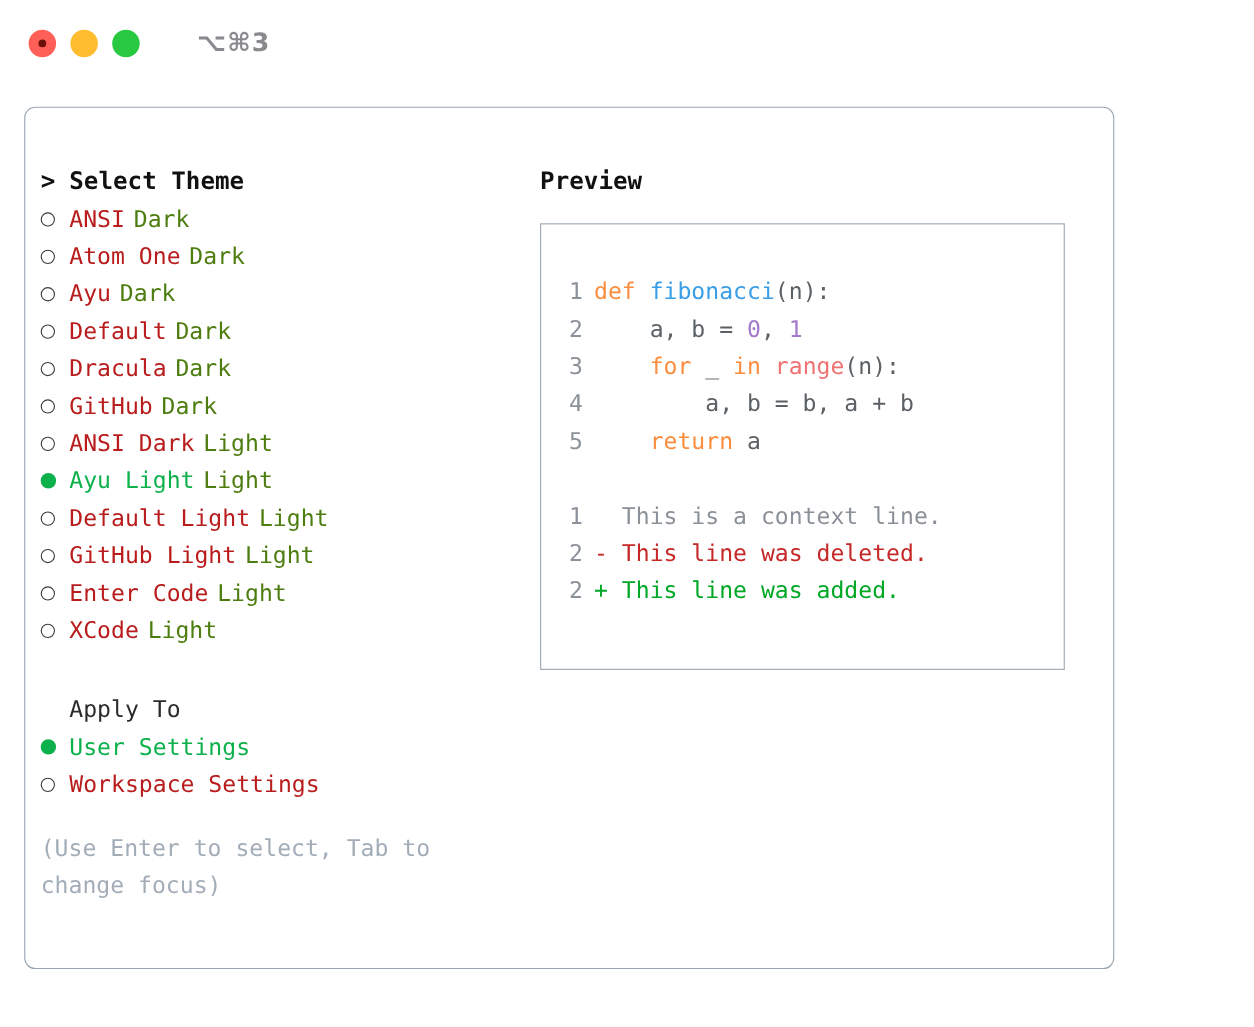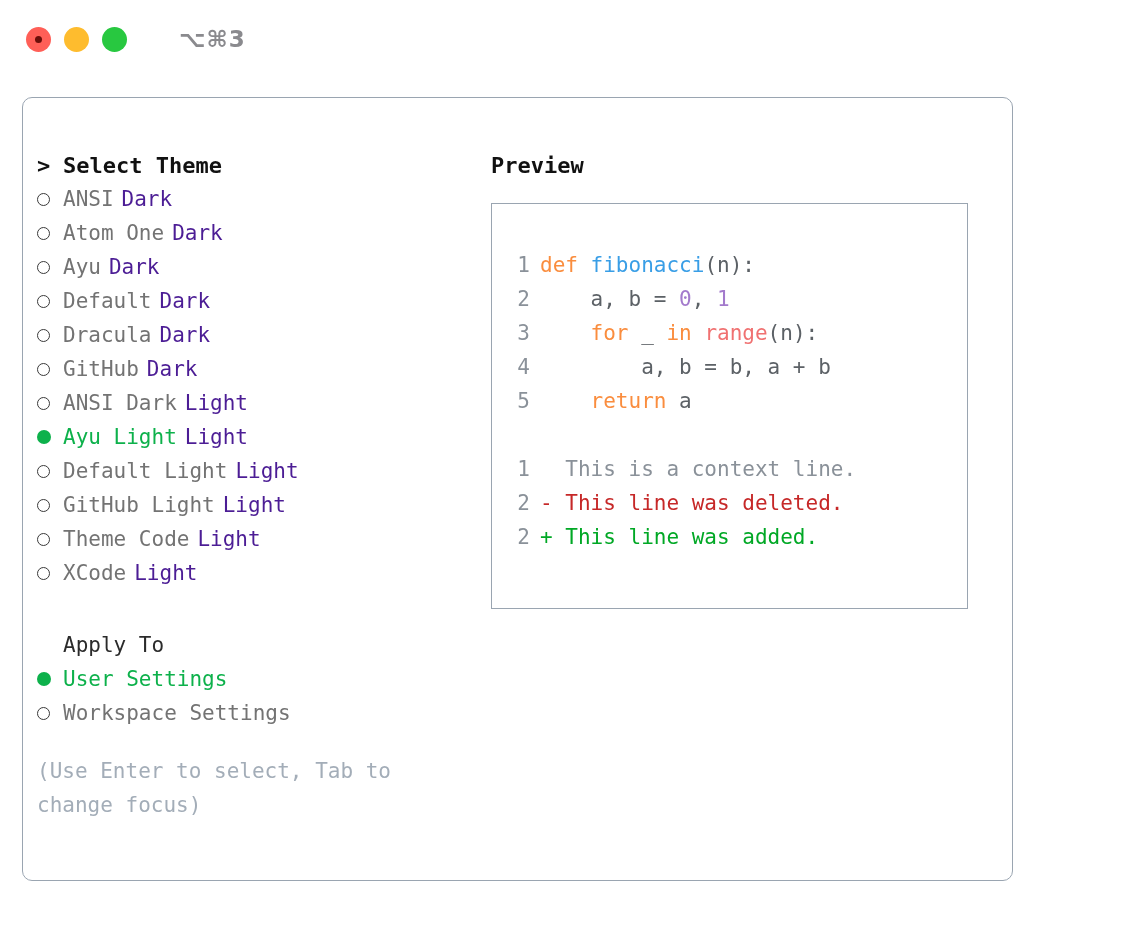--- a/index.html
+++ b/index.html
@@ -130,24 +130,24 @@
     display: block;
   }
   .bullet .glyph-on {
     width: 14px;
     height: 14px;
     border-radius: 50%;
     background: #0db14b;
     display: block;
   }
 
-  .item-label { color: #737373; }
+  .item-label { color: #b91c1c; }
   .item-label.selected { color: #0db14b; }
   .item-tag {
-    color: #4c1d95;
+    color: #4d7c0f;
     margin-left: 8px;
   }
 
   .section-head {
     height: 34px;
     display: flex;
     align-items: center;
     font-size: 21px;
     color: #2b2b2b;
     padding-left: 26px;
@@ -244,21 +244,21 @@
           <div class="row"><span class="bullet"><span class="glyph-off"></span></span><span class="item-label">ANSI</span><span class="item-tag">Dark</span></div>
           <div class="row"><span class="bullet"><span class="glyph-off"></span></span><span class="item-label">Atom One</span><span class="item-tag">Dark</span></div>
           <div class="row"><span class="bullet"><span class="glyph-off"></span></span><span class="item-label">Ayu</span><span class="item-tag">Dark</span></div>
           <div class="row"><span class="bullet"><span class="glyph-off"></span></span><span class="item-label">Default</span><span class="item-tag">Dark</span></div>
           <div class="row"><span class="bullet"><span class="glyph-off"></span></span><span class="item-label">Dracula</span><span class="item-tag">Dark</span></div>
           <div class="row"><span class="bullet"><span class="glyph-off"></span></span><span class="item-label">GitHub</span><span class="item-tag">Dark</span></div>
           <div class="row"><span class="bullet"><span class="glyph-off"></span></span><span class="item-label">ANSI Dark</span><span class="item-tag">Light</span></div>
           <div class="row"><span class="bullet"><span class="glyph-on"></span></span><span class="item-label selected">Ayu Light</span><span class="item-tag">Light</span></div>
           <div class="row"><span class="bullet"><span class="glyph-off"></span></span><span class="item-label">Default Light</span><span class="item-tag">Light</span></div>
           <div class="row"><span class="bullet"><span class="glyph-off"></span></span><span class="item-label">GitHub Light</span><span class="item-tag">Light</span></div>
-          <div class="row"><span class="bullet"><span class="glyph-off"></span></span><span class="item-label">Theme Code</span><span class="item-tag">Light</span></div>
+          <div class="row"><span class="bullet"><span class="glyph-off"></span></span><span class="item-label">Enter Code</span><span class="item-tag">Light</span></div>
           <div class="row"><span class="bullet"><span class="glyph-off"></span></span><span class="item-label">XCode</span><span class="item-tag">Light</span></div>
         </div>
 
       <div class="spacer-lg"></div>
 
       <div class="section-head">
         <span>Apply To</span>
       </div>
 
       <div id="apply-list">

